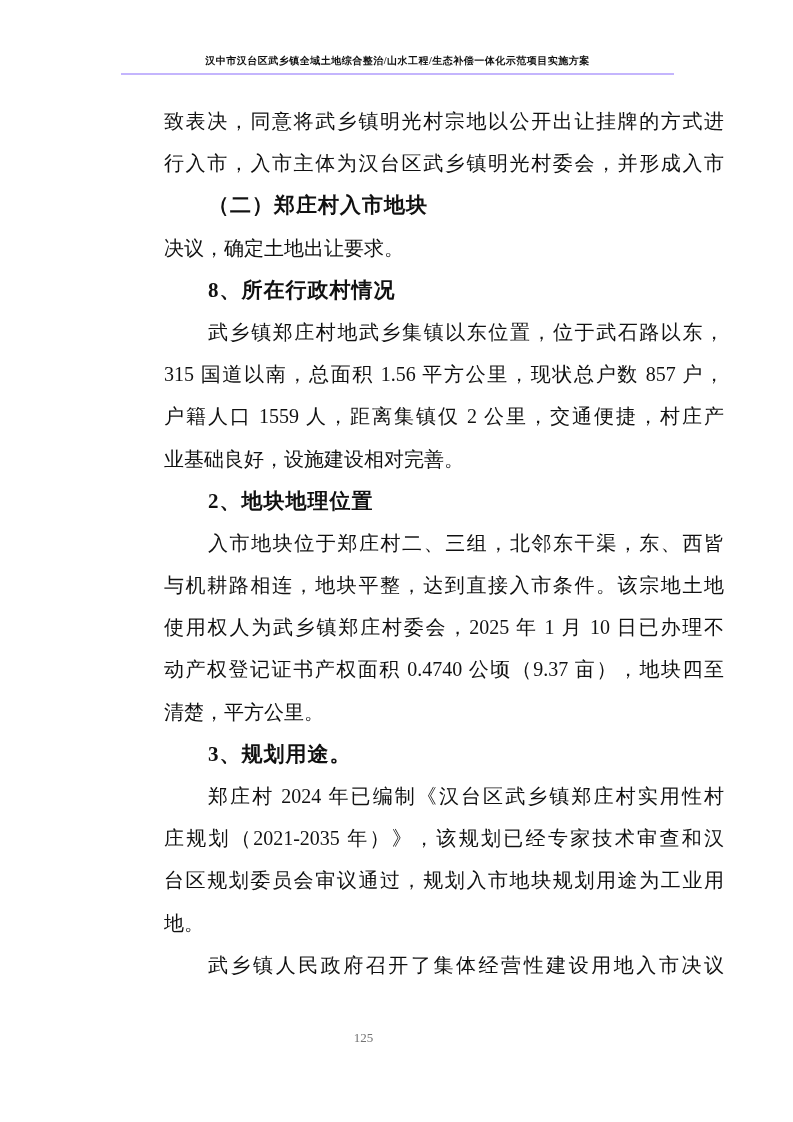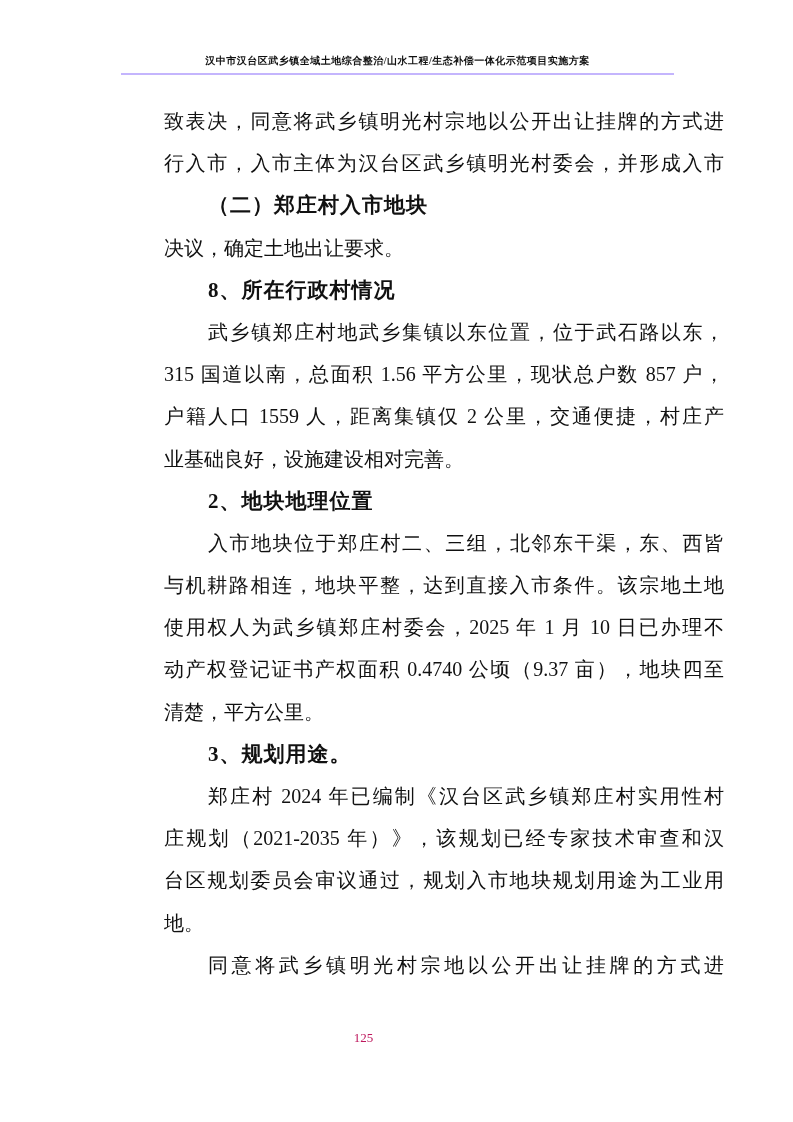--- a/index.html
+++ b/index.html
@@ -58,21 +58,21 @@
     letter-spacing: 1px;
   }
   .footer {
     position: absolute;
     left: 0;
     top: 1030px;
     width: 727px;
     text-align: center;
     font-size: 13px;
     line-height: 16px;
-    color: #be185d;
+    color: #737373;
   }
 </style>
 </head>
 <body>
 
 <div class="page">
 
   <div class="header">汉中市汉台区武乡镇全域土地综合整治/山水工程/生态补偿一体化示范项目实施方案</div>
 
   <div class="body-text">
@@ -89,18 +89,18 @@
     <div class="line j ind">入市地块位于郑庄村二、三组，北邻东干渠，东、西皆</div>
     <div class="line j">与机耕路相连，地块平整，达到直接入市条件。该宗地土地</div>
     <div class="line j">使用权人为武乡镇郑庄村委会，2025 年 1 月 10 日已办理不</div>
     <div class="line j">动产权登记证书产权面积 0.4740 公顷（9.37 亩），地块四至</div>
     <div class="line">清楚，平方公里。</div>
     <div class="line h ind">3、规划用途。</div>
     <div class="line j ind">郑庄村 2024 年已编制《汉台区武乡镇郑庄村实用性村</div>
     <div class="line j">庄规划（2021-2035 年）》，该规划已经专家技术审查和汉</div>
     <div class="line j">台区规划委员会审议通过，规划入市地块规划用途为工业用</div>
     <div class="line">地。</div>
-    <div class="line j ind">同意将武乡镇明光村宗地以公开出让挂牌的方式进</div>
+    <div class="line j ind">武乡镇人民政府召开了集体经营性建设用地入市决议</div>
   </div>
 
   <div class="footer">125</div>
 
 </div>
 
 </body></html>

